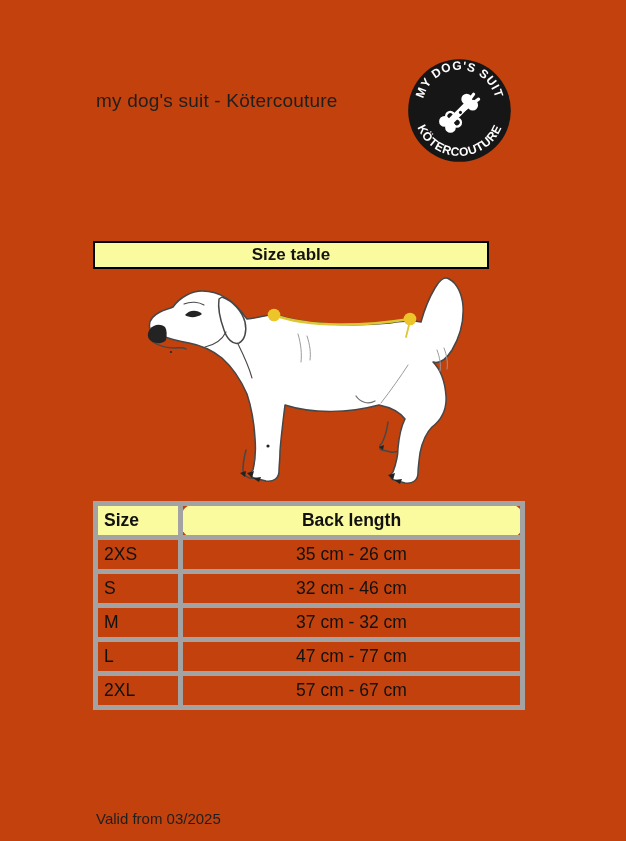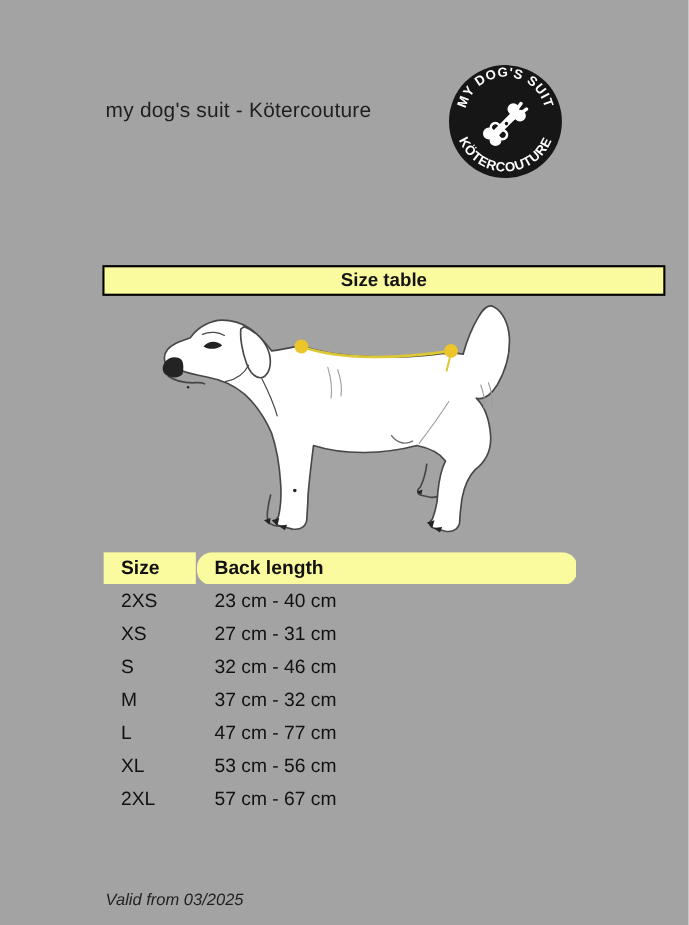--- a/index.html
+++ b/index.html
@@ -1,43 +1,43 @@
 <!DOCTYPE html>
 <html><head>
 <meta charset="utf-8">
 <style>
   html,body{margin:0;padding:0;background:#e8e8e8;}
   .page{
-    position:relative;width:626px;height:841px;background:#a3a3a3;
+    position:relative;width:626px;height:841px;background:#c2410c;
     font-family:"Liberation Sans",sans-serif;color:#1b1b1b;overflow:hidden;
     margin:0 auto;
   }
   .doc-title{
     position:absolute;left:96px;top:90px;font-size:19px;letter-spacing:.2px;color:#1f1f1f;
   }
   .logo{position:absolute;left:404px;top:55px;width:111px;height:111px;}
   .banner{
-    position:absolute;left:93px;top:241px;width:512px;height:28px;
+    position:absolute;left:93px;top:241px;width:396px;height:28px;
     background:#fafa9e;border:2px solid #000;box-sizing:border-box;
     display:flex;align-items:center;justify-content:center;
     font-size:17px;font-weight:bold;color:#141414;
   }
   .dog-diagram{position:absolute;left:140px;top:272px;width:350px;height:222px;}
   table.size-table{
     position:absolute;left:93px;top:501px;width:432px;
     border-collapse:collapse;table-layout:fixed;font-size:17.5px;color:#111;
   }
   table.size-table th,table.size-table td{
-    border:1px solid #a3a3a3;height:27px;padding:1px 16px;vertical-align:middle;
+    border:5px solid #a3a3a3;height:27px;padding:1px 6px;vertical-align:middle;
     overflow:hidden;white-space:nowrap;
   }
   table.size-table th{background:#fafa9e;font-weight:bold;}
   .c-size{text-align:left;padding-left:5px;}
-  .c-len{text-align:left;padding-right:8px;border-radius:14px;}
-  .doc-footer{position:absolute;left:96px;top:810px;font-size:15px;color:#1f1f1f;font-style:italic;}
+  .c-len{text-align:center;padding-right:8px;border-radius:14px;}
+  .doc-footer{position:absolute;left:96px;top:810px;font-size:15px;color:#1f1f1f;}
   .logo-arc{fill:#ffffff;font-family:"Liberation Sans",sans-serif;font-weight:bold;}
 </style>
 </head>
 <body>
 
 <div class="page">
 
   <div class="doc-title">my dog's suit - Kötercouture</div>
 
   <svg class="logo" viewBox="0 0 120 120" aria-hidden="true">
@@ -147,43 +147,35 @@
       </colgroup>
     <thead>
       <tr>
         <th class="c-size">Size</th>
         <th class="c-len">Back length</th>
       </tr>
     </thead>
     <tbody>
       <tr>
         <td class="c-size">2XS</td>
-        <td class="c-len">23 cm - 40 cm</td>
-      </tr>
-      <tr>
-        <td class="c-size">XS</td>
-        <td class="c-len">27 cm - 31 cm</td>
+        <td class="c-len">35 cm - 26 cm</td>
       </tr>
       <tr>
         <td class="c-size">S</td>
         <td class="c-len">32 cm - 46 cm</td>
       </tr>
       <tr>
         <td class="c-size">M</td>
         <td class="c-len">37 cm - 32 cm</td>
       </tr>
       <tr>
         <td class="c-size">L</td>
         <td class="c-len">47 cm - 77 cm</td>
       </tr>
       <tr>
-        <td class="c-size">XL</td>
-        <td class="c-len">53 cm - 56 cm</td>
-      </tr>
-      <tr>
         <td class="c-size">2XL</td>
         <td class="c-len">57 cm - 67 cm</td>
       </tr>
     </tbody>
   </table>
 
   <div class="doc-footer">Valid from 03/2025</div>
 
 </div>
 

